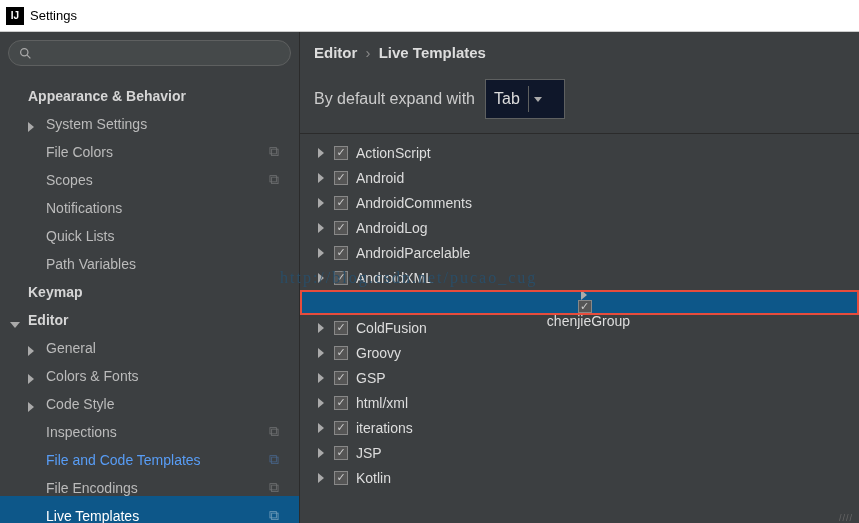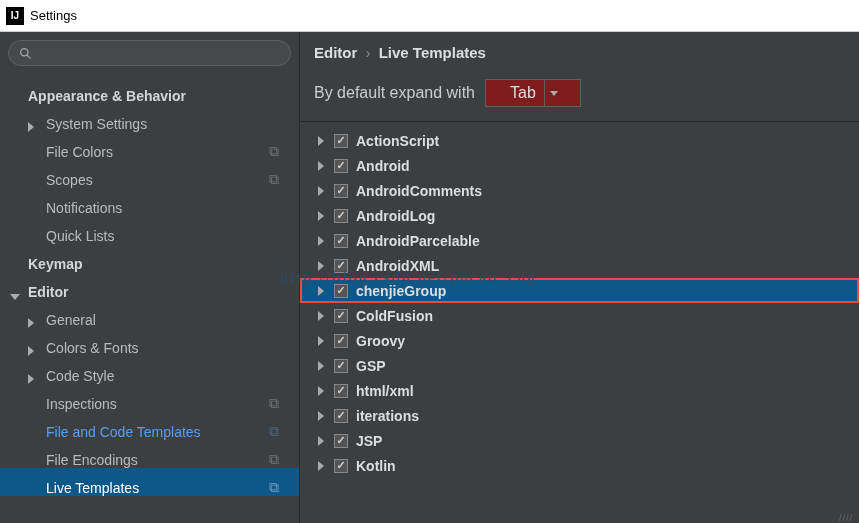--- a/index.html
+++ b/index.html
@@ -21,29 +21,29 @@
 .tree-item.lvl1 .arrow { left: 10px; }
 .arrow.right { border-top: 5px solid transparent; border-bottom: 5px solid transparent; border-left: 6px solid #aaa; }
 .arrow.down { border-left: 5px solid transparent; border-right: 5px solid transparent; border-top: 6px solid #aaa; }
 .tree-item.selected { background: #0d5789; color: #fff; }
 .tree-item.highlight { color: #589df6; }
 .copy-icon { position: absolute; right: 20px; opacity: 0.4; }
 .content { flex: 1; background: #3c3f41; display: flex; flex-direction: column; }
 .breadcrumb { padding: 12px 14px; font-size: 15px; color: #ddd; font-weight: bold; }
 .breadcrumb .sep { color: #888; margin: 0 4px; font-weight: normal; }
 .expand-row { padding: 6px 14px 14px 14px; display: flex; align-items: center; font-size: 16px; color: #ccc; border-bottom: 1px solid #2b2b2b; }
-.select-box { margin-left: 10px; background: #7f1d1d; border: 1px solid #5e6060; height: 28px; display: flex; align-items: center; padding: 0 24px; min-width: 80px; position: relative; color: #ddd; }
+.select-box { margin-left: 10px; background: #0f172a; border: 1px solid #5e6060; height: 40px; display: flex; align-items: center; padding: 0 8px; min-width: 80px; position: relative; color: #ddd; }
 .select-arrow { width: 20px; height: 26px; border-left: 1px solid #5e6060; display: flex; align-items: center; justify-content: center; margin-left: 8px; margin-right: -8px; }
 .select-arrow div { width: 0; height: 0; border-left: 4px solid transparent; border-right: 4px solid transparent; border-top: 5px solid #aaa; }
 .template-list { flex: 1; overflow: hidden; padding: 6px 0; position: relative; }
-.template-item { display: flex; align-items: center; height: 25px; padding-left: 18px; font-size: 14px; font-weight: bold; color: #ddd; cursor: pointer; position: relative; }
+.template-item { display: flex; align-items: center; height: 25px; padding-left: 18px; font-size: 14px; font-weight: normal; color: #ddd; cursor: pointer; position: relative; }
 .template-item .arrow { width: 0; height: 0; border-top: 5px solid transparent; border-bottom: 5px solid transparent; border-left: 6px solid #aaa; margin-right: 10px; }
 .template-item .chk { width: 14px; height: 14px; border: 1px solid #888; background: #555; margin-right: 8px; display: flex; align-items: center; justify-content: center; }
 .template-item .chk::after { content: "✓"; color: #ccc; font-size: 11px; line-height: 1; }
-.template-item.selected { background: #0d5789; }
+.template-item.selected { background: #0d5789; flex-direction: column; }
 .template-item.highlighted { outline: 2px solid #e74c3c; outline-offset: -2px; }
 .watermark { position: absolute; top: 269px; left: 280px; color: #2a4d66; font-size: 16px; font-family: serif; letter-spacing: 2px; pointer-events: none; z-index: 5; }
 .resize-grip { position: absolute; right: 6px; bottom: 4px; color: #666; font-size: 9px; letter-spacing: 1px; }
 </style>
 </head>
 <body>
 
 <div class="titlebar">
   <div class="icon">
       <span>IJ</span>
@@ -76,20 +76,23 @@
       <div class="tree-item lvl3">
           <span>Scopes</span>
           <span class="copy-icon">⧉</span>
         </div>
       <div class="tree-item lvl3">
           <span>Notifications</span>
         </div>
       <div class="tree-item lvl3">
           <span>Quick Lists</span>
         </div>
+      <div class="tree-item lvl3">
+          <span>Path Variables</span>
+        </div>
       <div class="tree-item lvl1">
           <span>Keymap</span>
         </div>
       <div class="tree-item lvl1">
           <div class="arrow down"></div>
           <span>Editor</span>
         </div>
       <div class="tree-item lvl2">
           <div class="arrow right"></div>
           <span>General</span>

